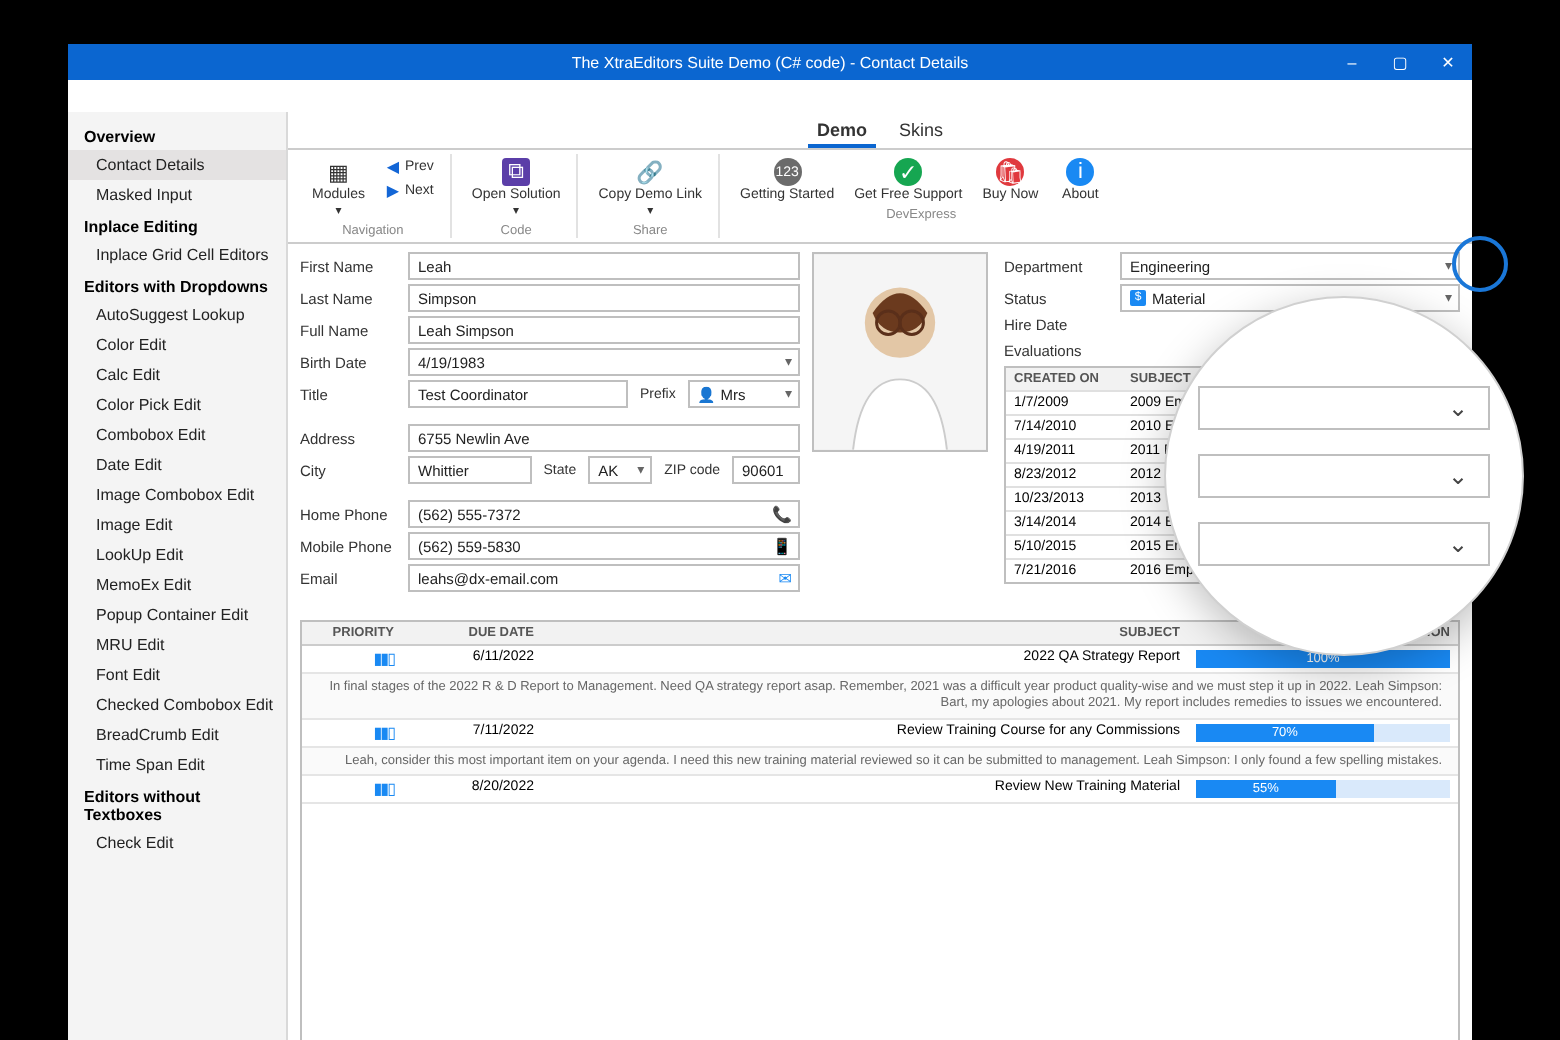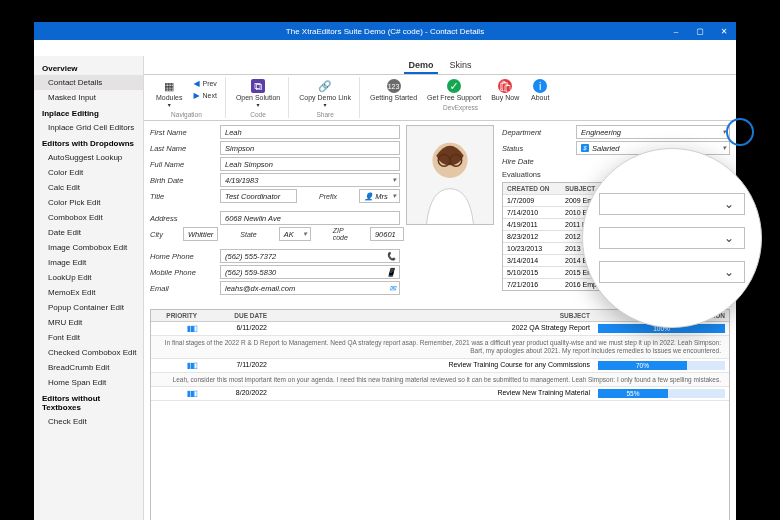--- a/index.html
+++ b/index.html
@@ -24,21 +24,21 @@
   .rbtn { display: flex; flex-direction: column; align-items: center; justify-content: center; padding: 2px 4px; cursor: pointer; font-size: 7px; color: #333; min-width: 30px; }
   .rbtn .ico { width: 14px; height: 14px; display: flex; align-items: center; justify-content: center; font-size: 11px; margin-bottom: 1px; }
   .rbtn.small { flex-direction: row; min-width: 0; font-size: 7px; }
   .rbtn.small .ico { width: 8px; height: 8px; font-size: 8px; margin: 0 2px 0 0; }
   .rlabel { font-size: 6.5px; color: #888; padding-top: 1px; }
   .content { flex: 1; padding: 4px 6px; overflow: hidden; display: flex; flex-direction: column; gap: 2px; }
   .toprow { display: flex; gap: 6px; }
   .leftcol { width: 250px; display: flex; flex-direction: column; gap: 2px; }
   .midcol { width: 90px; }
   .rightcol { flex: 1; display: flex; flex-direction: column; gap: 2px; }
-  .field { display: flex; align-items: center; gap: 20px; font-style: italic; }
+  .field { display: flex; align-items: center; gap: 4px; }
   .field label { width: 50px; font-size: 7.5px; color: #333; white-space: nowrap; }
   .field .inp { flex: 1; height: 14px; border: 1px solid #bfbfbf; background: #fff; padding: 0 4px; font-size: 7.5px; color: #222; display: flex; align-items: center; position: relative; }
   .field .inp.dd::after { content: "▾"; position: absolute; right: 3px; font-size: 7px; color: #666; }
   .field .inp .icon-r { position: absolute; right: 3px; font-size: 8px; }
   .photo { width: 88px; height: 100px; border: 1px solid #bfbfbf; background: #e8e8e8; display: flex; align-items: center; justify-content: center; font-size: 7px; color: #888; overflow: hidden; }
   .photo svg { width: 100%; height: 100%; }
   .sublabel { font-size: 7px; color: #333; display: flex; align-items: center; padding: 0 2px; }
   .sectionlabel { font-size: 7.5px; color: #333; padding: 2px 0 1px; }
   .evaltable { border: 1px solid #bfbfbf; font-size: 7px; }
   .evaltable .row { display: flex; border-bottom: 1px solid #e0e0e0; }
@@ -93,21 +93,21 @@
         <div class="item">Date Edit</div>
         <div class="item">Image Combobox Edit</div>
         <div class="item">Image Edit</div>
         <div class="item">LookUp Edit</div>
         <div class="item">MemoEx Edit</div>
         <div class="item">Popup Container Edit</div>
         <div class="item">MRU Edit</div>
         <div class="item">Font Edit</div>
         <div class="item">Checked Combobox Edit</div>
         <div class="item">BreadCrumb Edit</div>
-        <div class="item">Home Span Edit</div>
+        <div class="item">Time Span Edit</div>
         <div class="hdr">Editors without Textboxes</div>
         <div class="item">Check Edit</div>
       </div>
     <div class="main">
       <div class="tabs" id="tabs">
           <div class="tab act">Demo</div>
           <div class="tab">Skins</div>
         </div>
       <div class="ribbon">
         <div class="rgroup">
@@ -193,21 +193,21 @@
               <div class="inp" style="flex:1.3">Test Coordinator</div>
               <span class="sublabel">Prefix</span>
               <div class="inp dd" style="flex:.6">
                   <span style="color:#16a651;margin-right:2px">👤</span>
                   <span>Mrs</span>
                 </div>
             </div>
             <div style="height:4px"></div>
             <div class="field">
                 <label>Address</label>
-                <div class="inp">6068 Newlin Ave</div>
+                <div class="inp">6755 Newlin Ave</div>
               </div>
             <div class="field">
                 <label>City</label>
               <div class="inp" style="flex:1">Whittier</div>
               <span class="sublabel">State</span>
               <div class="inp dd" style="width:32px;flex:none">AK</div>
               <span class="sublabel">ZIP code</span>
               <div class="inp" style="width:34px;flex:none">90601</div>
             </div>
             <div style="height:4px"></div>
@@ -250,21 +250,21 @@
 
           <div class="rightcol">
             <div class="field">
                 <label style="width:54px">Department</label>
                 <div class="inp dd">Engineering</div>
               </div>
             <div class="field">
                 <label style="width:54px">Status</label>
                 <div class="inp dd">
                   <span class="statusico">$</span>
-                  <span>Salaried</span>
+                  <span>Material</span>
                 </div>
               </div>
             <div class="field">
                 <label style="width:54px">Hire Date</label>
               </div>
             <div class="sectionlabel">Evaluations</div>
             <div class="evaltable" id="evals">
                 <div class="row hdr">
                   <div class="cell c1">CREATED ON</div>
                   <div class="cell c2">SUBJECT</div>

